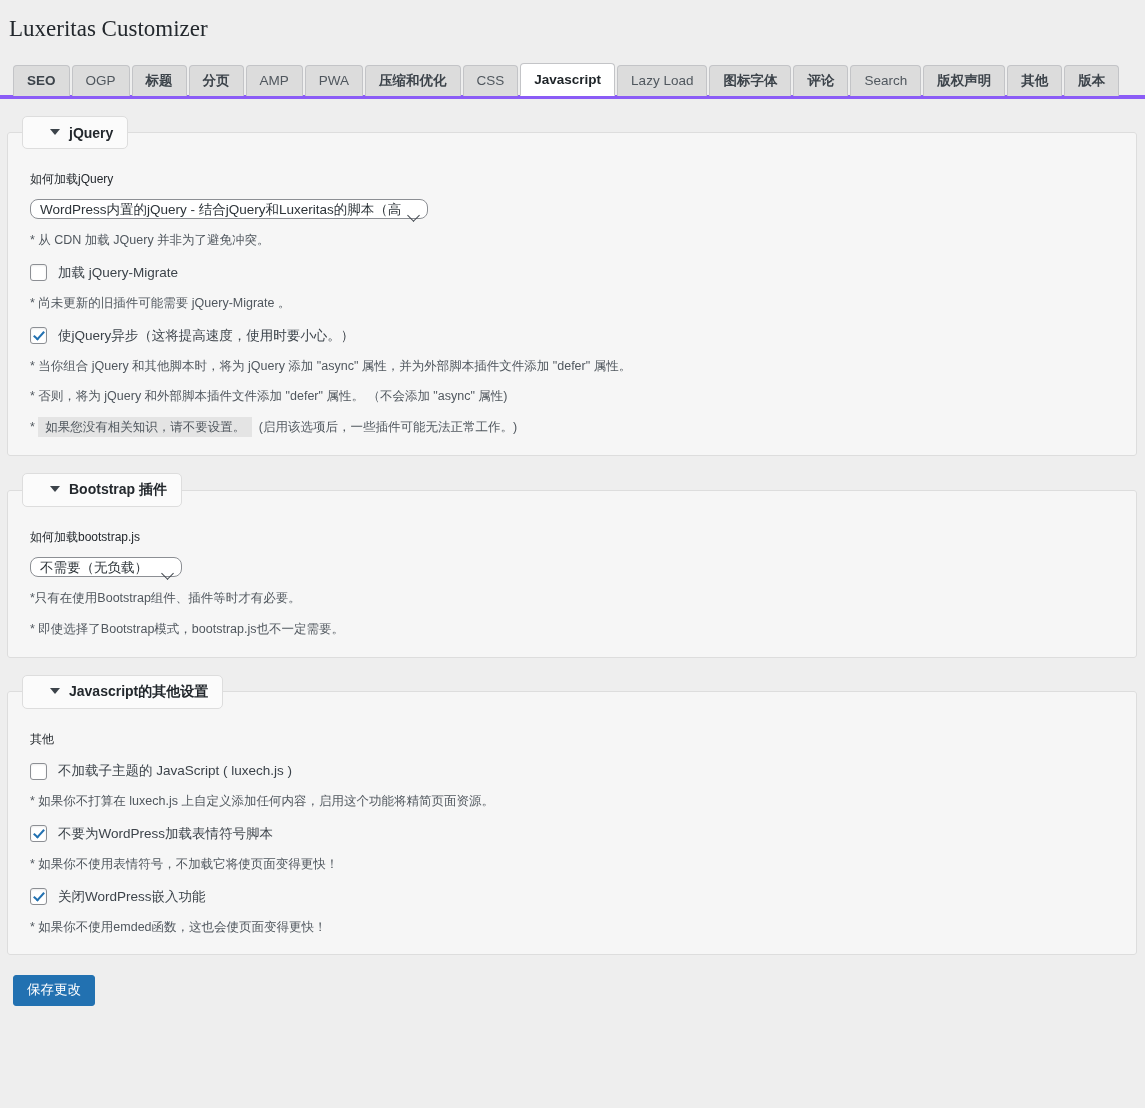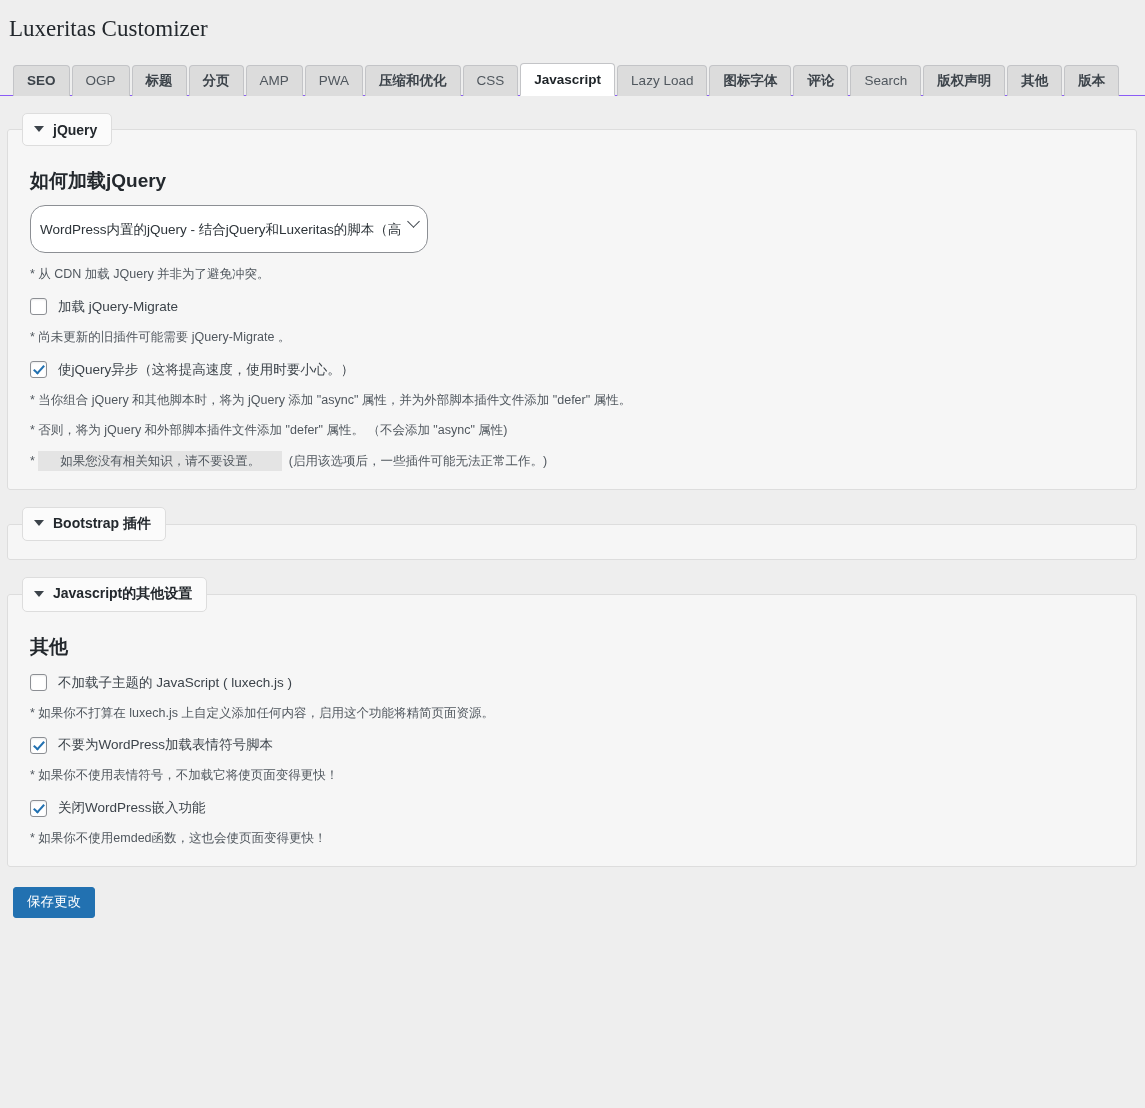--- a/index.html
+++ b/index.html
@@ -27,21 +27,21 @@
     font-family: Liberation Serif, serif;
   }
 
   
   .tabs {
     margin: 20px 0 0 0;
     padding: 0 0 0 13px;
     list-style: none;
     display: flex;
     align-items: flex-end;
-    border-bottom: 1px solid #8b5cf6;
+    border-bottom: 4px solid #8b5cf6;
     height: 31px;
     box-sizing: content-box;
     position: relative;
   }
   .tab {
     background: #dcdcdc;
     border: 1px solid #c3c4c7;
     border-bottom: none;
     border-radius: 4px 4px 0 0;
     margin: 0 2px -1px 0;
@@ -79,21 +79,21 @@
   }
   fieldset.panel legend {
     margin-left: 14px;
     padding: 0;
   }
   .legend-box {
     display: inline-block;
     background: #fbfbfb;
     border: 1px solid #dddddd;
     border-radius: 5px;
-    padding: 7px 14px 7px 11px;
+    padding: 7px 14px 7px 27px;
     font-size: 14px;
     font-weight: 700;
     color: #23282d;
     cursor: pointer;
     user-select: none;
   }
   .legend-box .caret {
     display: inline-block;
     width: 0; height: 0;
     border-left: 5px solid transparent;
@@ -103,33 +103,33 @@
     vertical-align: middle;
     position: relative;
     top: -1px;
   }
   .legend-box .legend-text { vertical-align: middle; }
 
   .panel-body { padding: 10px 20px 0 20px; }
 
   
   .field-label {
-    font-weight: 700;
-    font-size: 19px;
+    font-weight: 400;
+    font-size: 12px;
     color: #23282d;
     margin: 12px 0 11px 2px;
   }
   select.sel {
     font-family: "Liberation Sans", "DejaVu Sans", sans-serif;
     font-size: 13.5px;
     color: #2c3338;
     background: #ffffff;
     border: 1px solid #8c8f94;
-    border-radius: 15px;
-    height: 48px;
+    border-radius: 8px;
+    height: 20px;
     padding: 0 26px 0 9px;
     margin-left: 2px;
     box-sizing: border-box;
     appearance: none;
     -webkit-appearance: none;
     cursor: pointer;
   }
   .sel-wrap { position: relative; display: inline-block; }
   .sel-wrap .chev {
     position: absolute;
@@ -145,21 +145,21 @@
   .sel-bootstrap { width: 152px; }
 
   .note {
     font-size: 12.5px;
     color: #50575e;
     margin: 12px 0 0 2px;
     line-height: 1.5;
   }
   .note .hl {
     background: #e4e4e4;
-    padding: 3px 22px;
+    padding: 3px 7px;
     margin-right: 3px;
   }
 
   .cb-row {
     display: flex;
     align-items: center;
     margin: 14px 0 0 2px;
   }
   .cb {
     width: 17px; height: 17px;
@@ -269,20 +269,35 @@
   </fieldset>
 </div>
 
 <div class="section">
   <fieldset class="panel">
     <legend>
       <span class="legend-box">
         <span class="caret"></span><span class="legend-text">Bootstrap 插件</span>
       </span>
     </legend>
+    <div class="panel-body">
+
+      <div class="field-label">如何加载bootstrap.js</div>
+
+      <span class="sel-wrap">
+        <select class="sel sel-bootstrap">
+          <option>不需要（无负载）</option>
+        </select>
+        <span class="chev"></span>
+      </span>
+
+      <div class="note">*只有在使用Bootstrap组件、插件等时才有必要。</div>
+      <div class="note">* 即使选择了Bootstrap模式，bootstrap.js也不一定需要。</div>
+
+    </div>
   </fieldset>
 </div>
 
 <div class="section">
   <fieldset class="panel">
     <legend>
       <span class="legend-box">
         <span class="caret"></span><span class="legend-text">Javascript的其他设置</span>
       </span>
     </legend>

